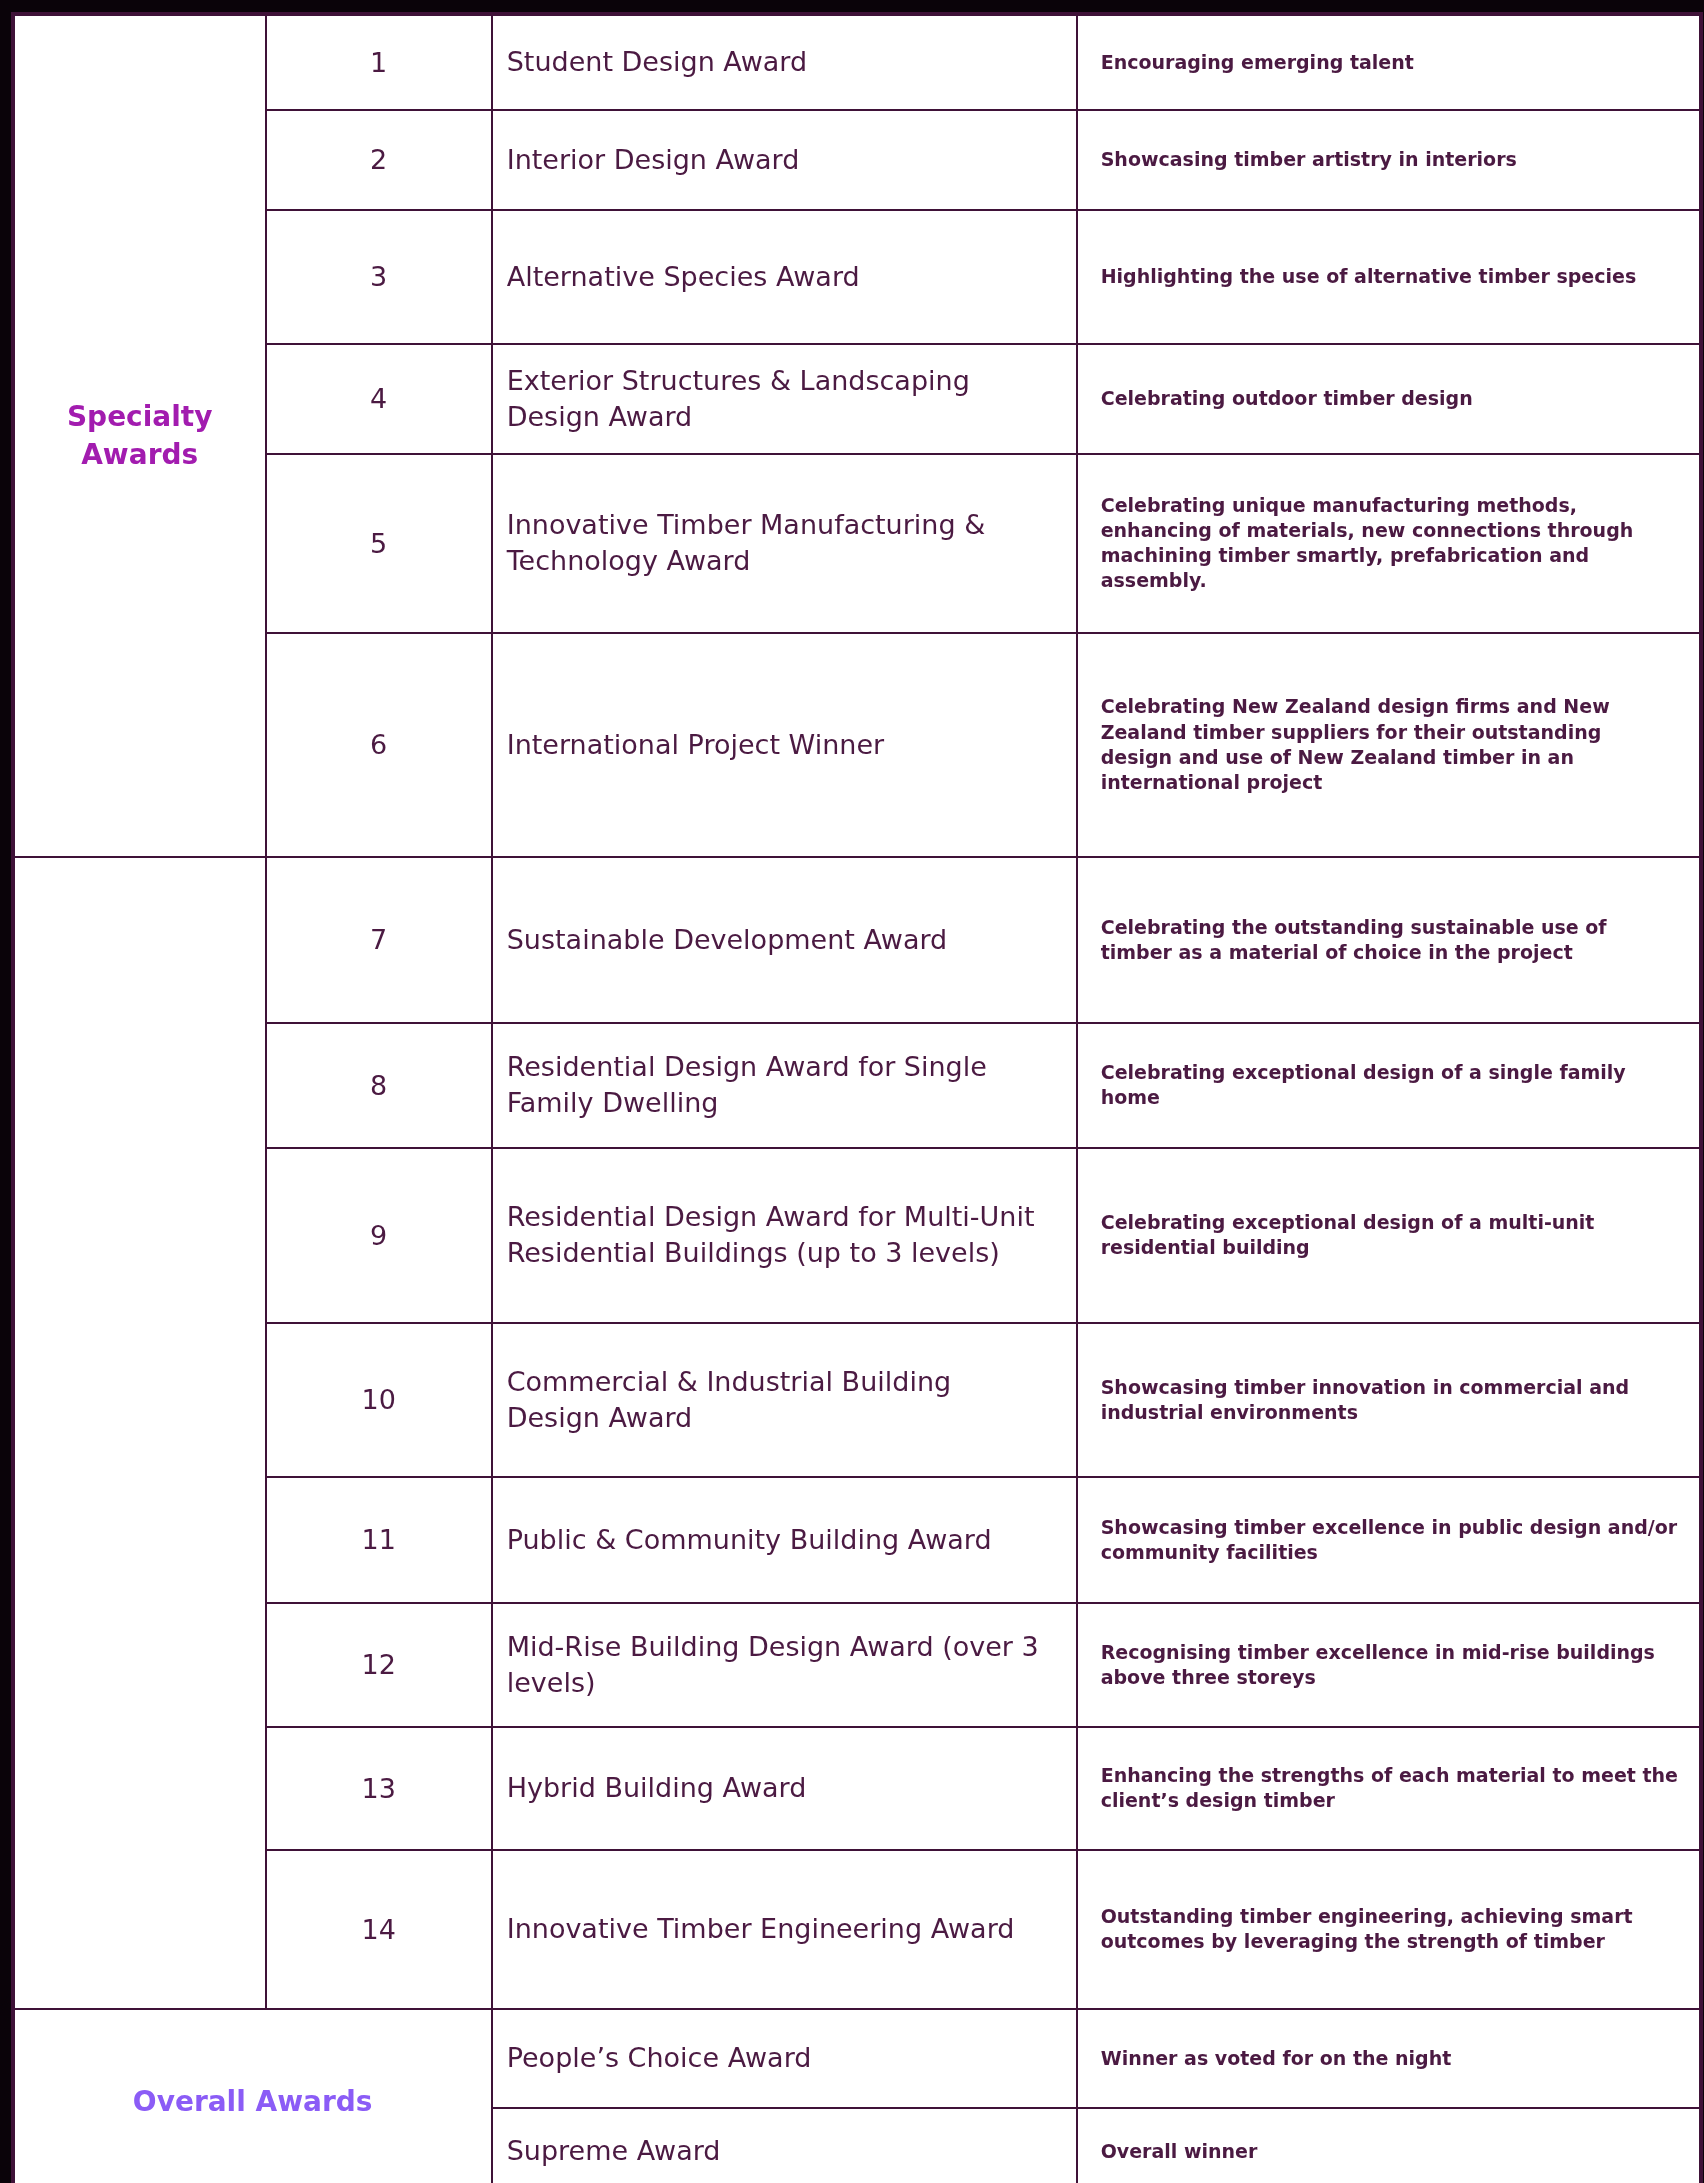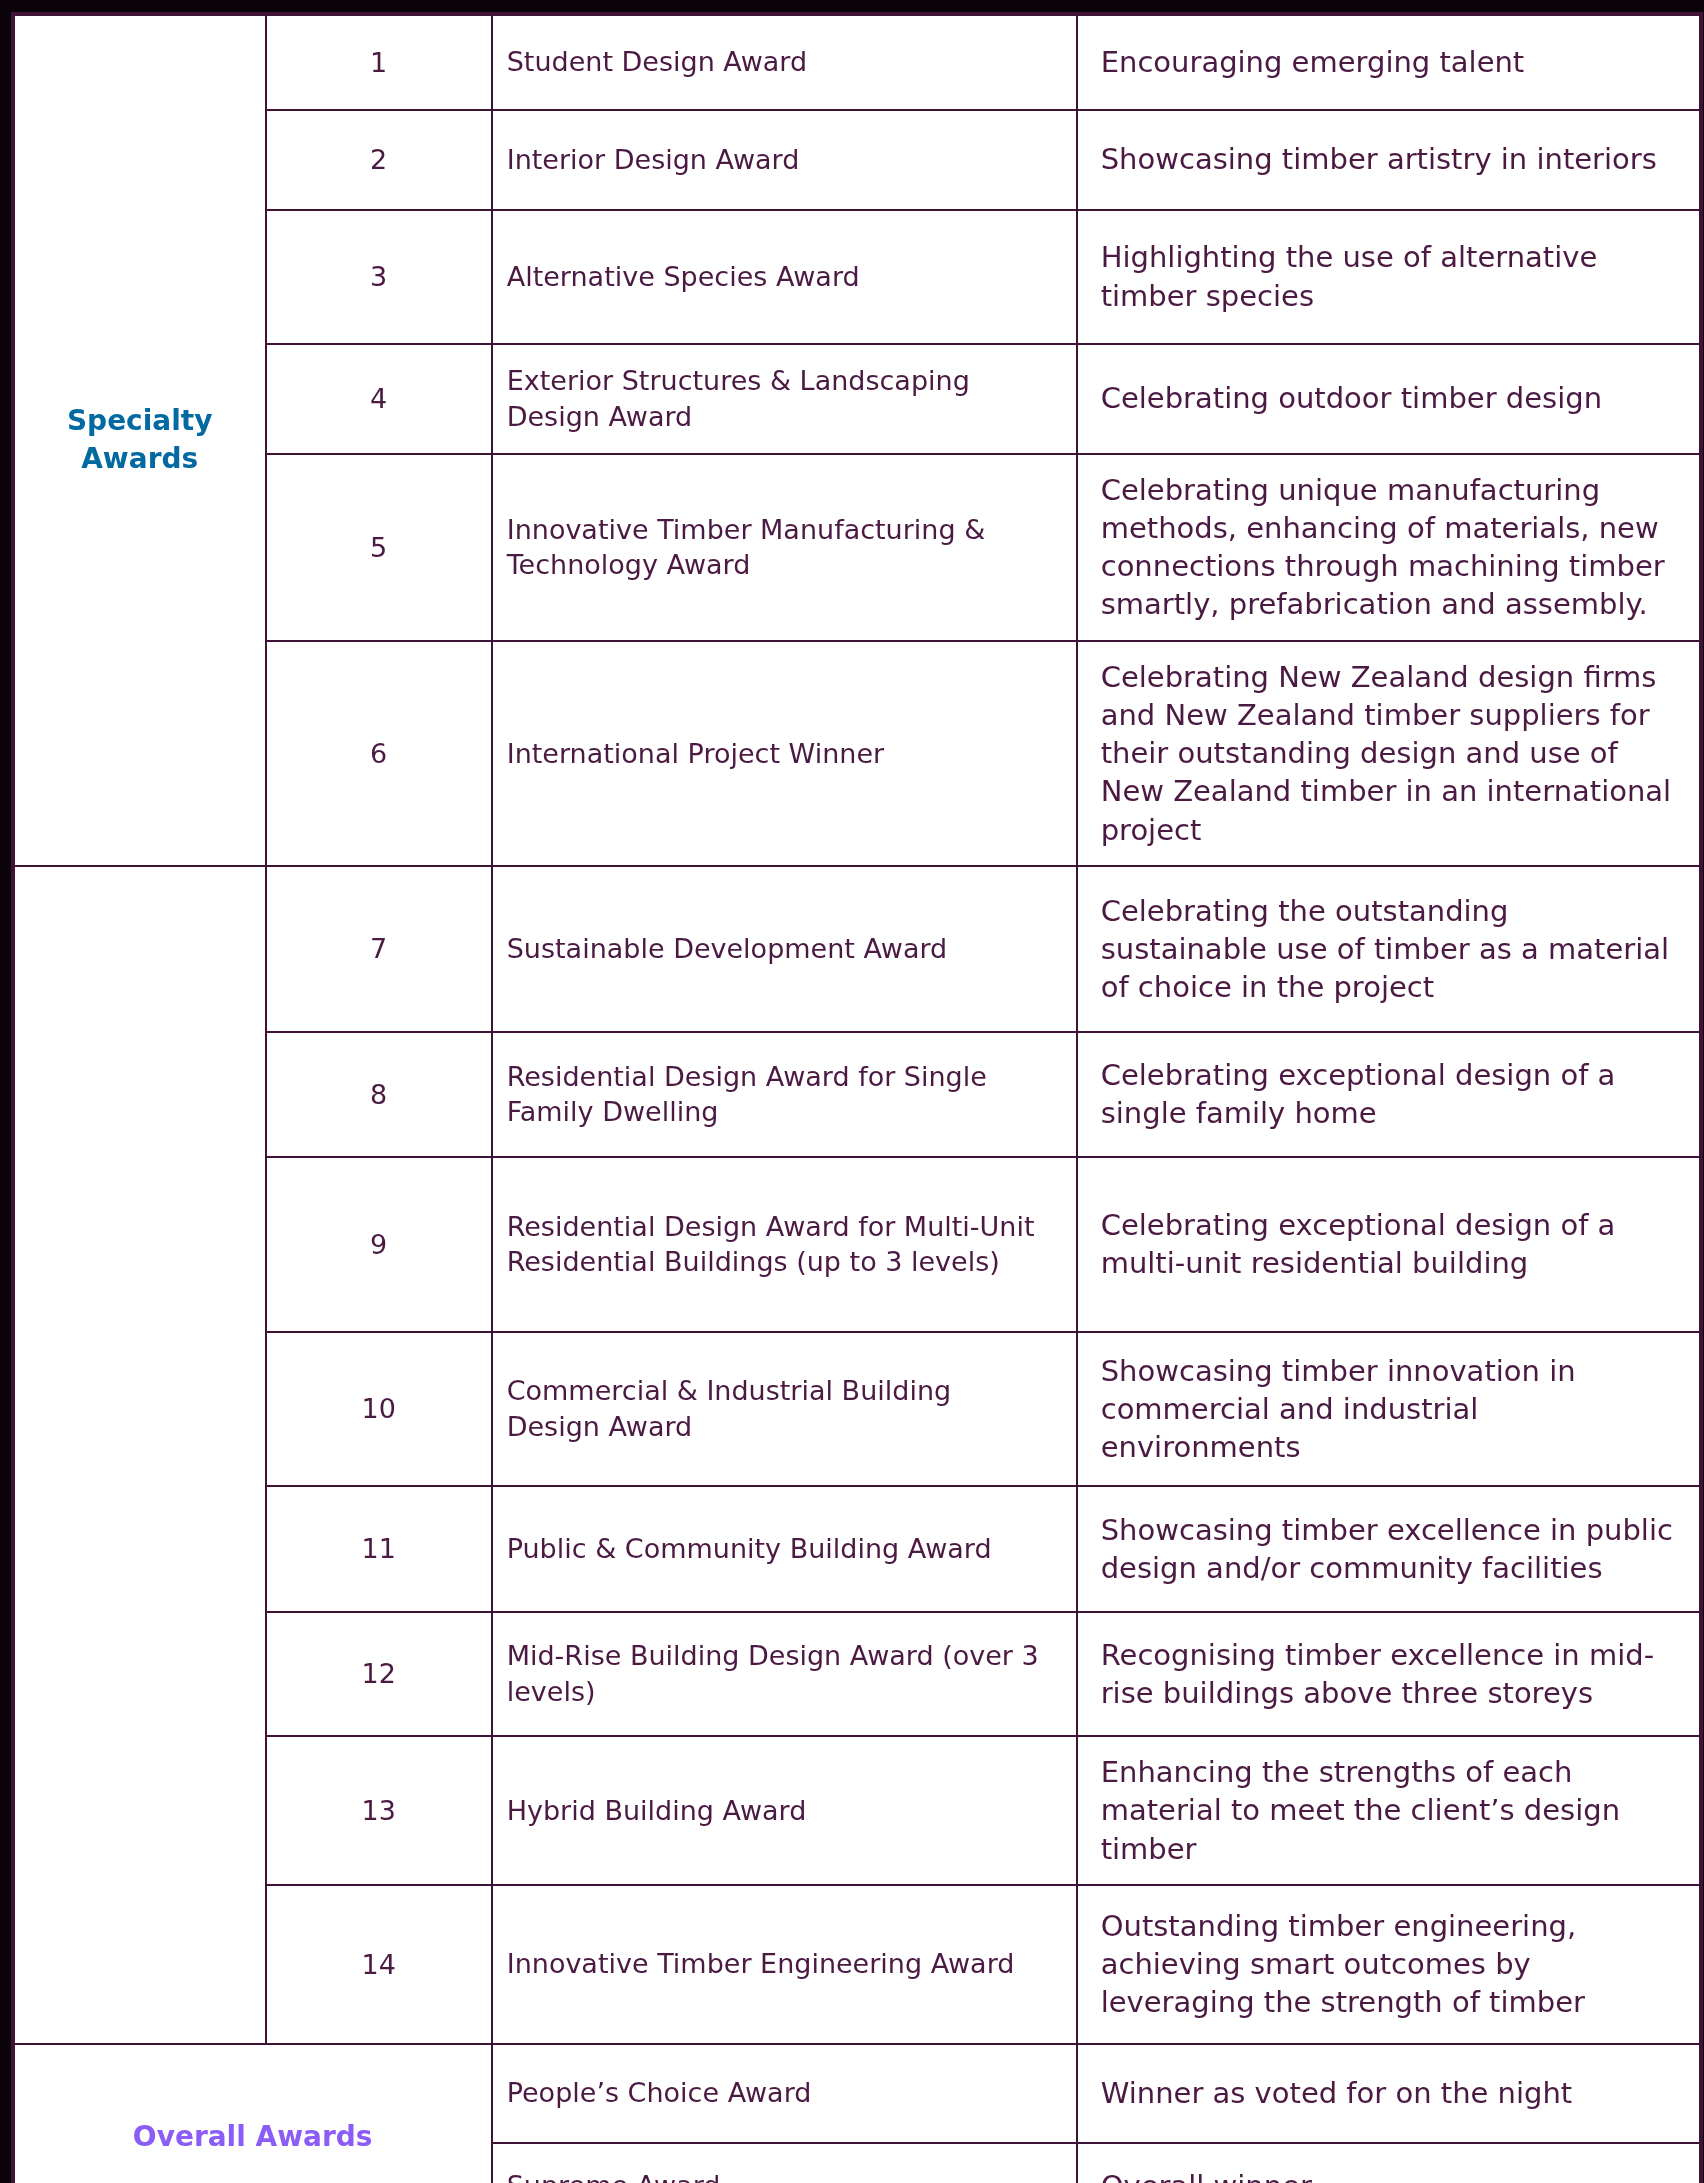--- a/index.html
+++ b/index.html
@@ -36,38 +36,39 @@
   col.c-name    { width: 585px; }
   col.c-desc    { width: 624px; }
 
   td.section-cell {
     text-align: center;
     font-weight: bold;
     font-size: 28px;
     line-height: 1.35;
     padding: 9px 16px;
   }
-  td.section-specialty  { background: #c5bc45; color: #0369a1; }
+  td.section-specialty  { background: #c5bc45; color: #a21caf; }
   td.section-excellence { background: #482042; color: #ffffff; }
   td.section-overall    { background: #f4ec52; color: #8b5cf6; }
 
   td.num-cell {
     text-align: center;
     font-size: 27px;
     padding: 5.4px;
   }
   td.name-cell {
     font-size: 27px;
     line-height: 1.32;
     padding: 16px 27px 16px 14px;
   }
   td.desc-cell {
-    font-size: 29px;
+    font-size: 19px;
     line-height: 1.32;
     padding: 16px 19.7px 16px 23px;
+    font-weight: bold;
   }
 </style>
 </head>
 <body>
 
 <div class="canvas">
   <table class="awards">
     <colgroup>
       <col class="c-section">
       <col class="c-number">

